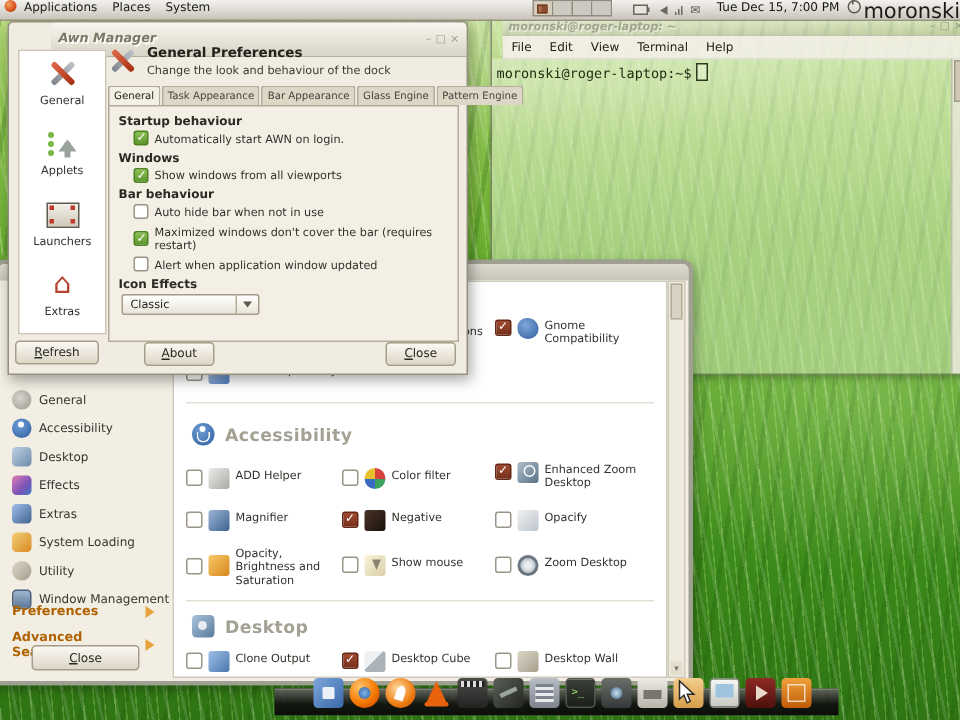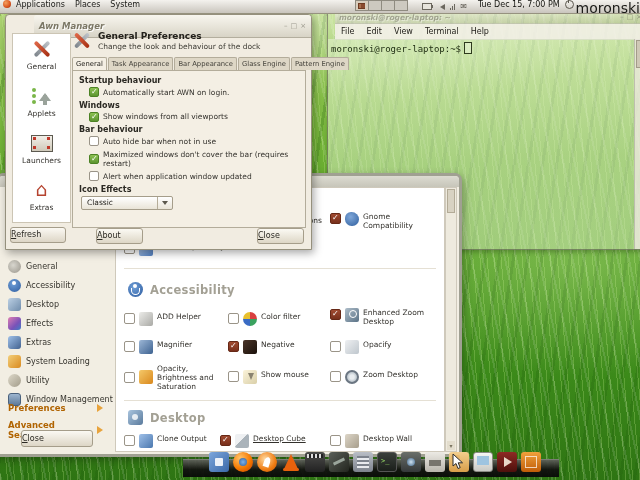--- a/index.html
+++ b/index.html
@@ -74,21 +74,21 @@
   .si-access::after{content:"";position:absolute;left:4px;top:2px;width:4px;height:4px;border-radius:50%;background:#fff;}
   .si-desktop{background:linear-gradient(135deg,#bcd0e4,#6f8cab);}
   .si-effects{background:linear-gradient(135deg,#e07fb4,#7a52b8 60%,#3f7ec4);}
   .si-extras{background:linear-gradient(135deg,#9fc0e8,#41618f);}
   .si-image{background:linear-gradient(135deg,#f3cf7a,#d98a1f);}
   .si-utility{background:linear-gradient(135deg,#ded9ca,#a29c8a);border-radius:50%;}
   .si-wm{background:linear-gradient(180deg,#9db5cf,#5e7globe);background:linear-gradient(180deg,#9db5cf,#5e7a99);border:1px solid #4a617c;box-sizing:border-box;}
   .ccsm-link{position:absolute;left:0;width:114px;display:flex;align-items:center;justify-content:space-between;
     padding:0 10px 0 9px;box-sizing:border-box;font-size:8.5px;font-weight:bold;color:#b06300;gap:28px;}
   .ccsm-link .arr{width:0;height:0;border-top:4px solid transparent;border-bottom:4px solid transparent;border-left:6px solid #e8a33c;}
-  .btn{display:block;background:linear-gradient(#fbf9f3,#ddd6c6);
+  .btn{display:block;text-align:center;background:linear-gradient(#fbf9f3,#ddd6c6);
     border:1px solid #a59d8a;border-radius:3px;font-size:8px;color:#2b2923;box-sizing:border-box;}
   .btn::first-letter{text-decoration:underline;}
   .ccsm-closebtn{position:absolute;left:22px;top:243px;width:72px;height:17px;line-height:15px;}
   .ccsm-main{position:absolute;left:116px;top:11px;width:330px;bottom:2px;background:#fff;
     border:1px solid #cfc9bb;box-sizing:border-box;overflow:hidden;}
   .sec-h{position:absolute;display:flex;align-items:center;gap:7px;font-size:11.5px;font-weight:bold;color:#a3a094;letter-spacing:.3px;}
   .hicon{width:15px;height:15px;border-radius:3px;flex:none;}
   .hi-general{background:radial-gradient(circle at 40% 40%,#e2e0d8,#a09c92);border-radius:50%;opacity:.8;}
   .hi-access{background:radial-gradient(circle at 40% 35%,#6f9fd8,#2d5b9e);border-radius:50%;position:relative;}
   .hi-access::before{content:"";position:absolute;left:5px;top:2px;width:4px;height:4px;border-radius:50%;background:#fff;}
@@ -364,21 +364,21 @@
 
     <div class="sec-h" style="left:12px;top:222px;">
         <span class="hicon hi-desktop"></span>
         <span>Desktop</span>
       </div>
     <div class="plug" style="left:8px;top:246px;text-align:center;">
         <span class="cbx"></span>
         <span class="picon pi-clone"></span>
         <span>Clone Output</span>
       </div>
-    <div class="plug" style="left:104px;top:246px;text-decoration:underline;">
+    <div class="plug" style="left:112px;top:246px;">
         <span class="cbx checked"></span>
         <span class="picon pi-cube"></span>
         <span>Desktop Cube</span>
       </div>
     <div class="plug" style="left:214px;top:246px;">
         <span class="cbx"></span>
         <span class="picon pi-wall"></span>
         <span>Desktop Wall</span>
       </div>
   </div>

